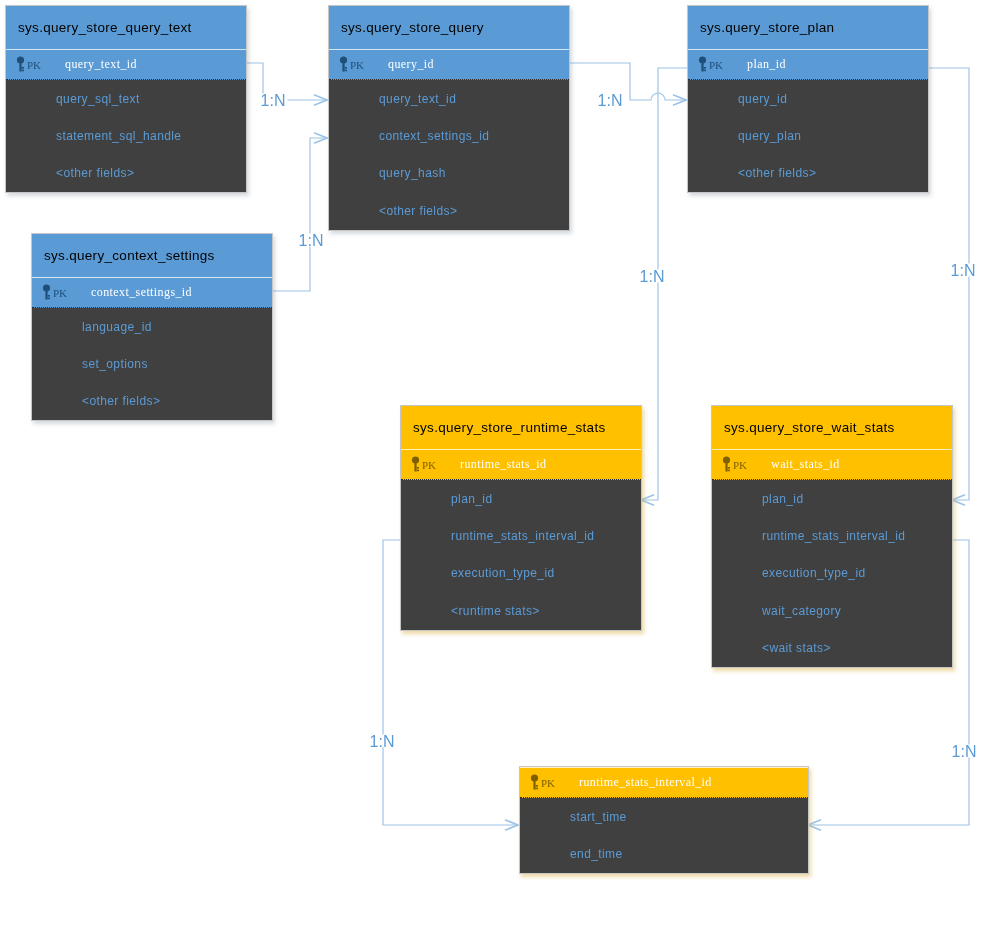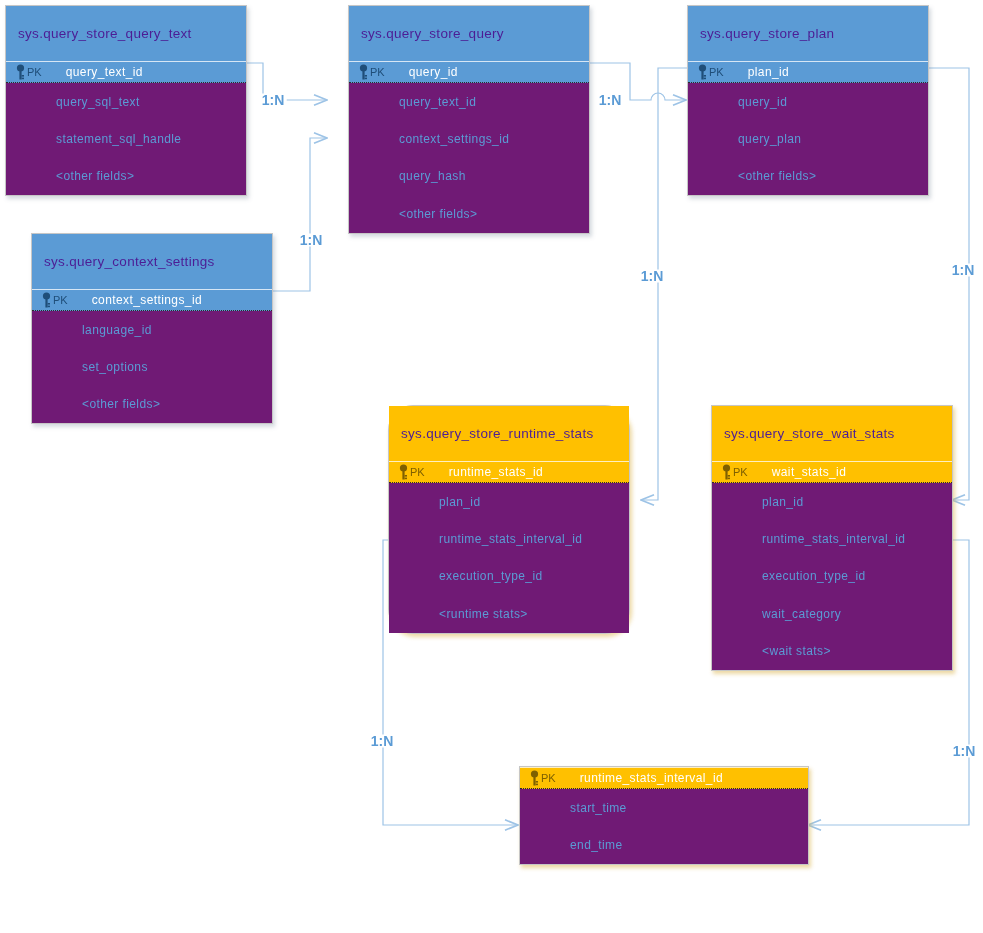--- a/index.html
+++ b/index.html
@@ -8,46 +8,47 @@
     font-family:"Liberation Sans","DejaVu Sans",sans-serif;
   }
   svg.connectors{position:absolute;left:0;top:0;z-index:1;}
   .entity{
     position:absolute;z-index:2;border:1px solid #c6c6c6;
     background:#f2f2f2;
   }
   .entity.blue{box-shadow:2px 3px 4px rgba(90,110,130,0.25);}
   .entity.orange{box-shadow:2px 3px 4px rgba(214,171,54,0.45);}
   .ent-header{
-    height:39px;display:flex;align-items:center;padding:8px 12px;
-    color:#4c1d95;font-size:13.5px;letter-spacing:0.3px;white-space:nowrap;
+    height:39px;display:flex;align-items:center;padding:2px 12px;
+    color:#000000;font-size:13.5px;letter-spacing:0.3px;white-space:nowrap;
   }
   .blue  .ent-header{background:#5b9bd5;}
   .orange .ent-header{background:#ffc000;}
   .ent-pk{
-    height:22px;display:flex;align-items:center;
+    height:31px;display:flex;align-items:center;
     border-top:1px solid rgba(255,255,255,0.75);
     border-bottom:1px dotted #2b2b2b;
     box-sizing:border-box;
+    font-family:Liberation Serif, serif;
   }
   .blue  .ent-pk{background:#5b9bd5;}
   .orange .ent-pk{background:#ffc000;}
   .key-ico{display:inline-flex;margin-left:9px;}
   .blue  .key-ico,.blue  .pk-badge{color:#1f4e79;}
   .orange .key-ico,.orange .pk-badge{color:#7f6000;}
   .pk-badge{font-size:11px;margin-left:1px;}
   .pk-field{color:#ffffff;font-size:12px;letter-spacing:0.4px;margin-left:24px;white-space:nowrap;}
-  .ent-body{background:#701a75;}
+  .ent-body{background:#404040;}
   .frow{
     height:37.4px;display:flex;align-items:center;padding-left:50px;
     color:#5b9bd5;font-size:12px;letter-spacing:0.4px;white-space:nowrap;
   }
   .rel-label{
     position:absolute;z-index:3;transform:translate(-50%,-50%);
-    color:#5b9bd5;font-size:14px;background:#ffffff;padding:0 2px;line-height:13px;font-weight:bold;
+    color:#5b9bd5;font-size:16px;background:#ffffff;padding:0 2px;line-height:13px;
   }
 </style>
 </head>
 <body>
 
 <div id="canvas">
 
   <svg class="connectors" width="983" height="933" viewBox="0 0 983 933">
     <defs>
       <marker id="oarrow" viewBox="0 0 12 10" refX="11" refY="5" markerWidth="13" markerHeight="11" orient="auto">
@@ -87,21 +88,21 @@
       <span class="pk-badge">PK</span>
       <span class="pk-field">query_text_id</span>
     </div>
     <div class="ent-body">
       <div class="frow">query_sql_text</div>
       <div class="frow">statement_sql_handle</div>
       <div class="frow">&lt;other fields&gt;</div>
     </div>
   </div>
 
-  <div class="entity blue" style="left:328px;top:5px;width:240px;margin-left:20px;">
+  <div class="entity blue" style="left:328px;top:5px;width:240px;">
     <div class="ent-header">sys.query_store_query</div>
     <div class="ent-pk">
       <span class="key-ico">
         <svg width="11" height="17" viewBox="0 0 11 17">
             <circle cx="5.5" cy="4" r="3.6" fill="currentColor"></circle>
             <rect x="4.4" y="6" width="2.2" height="9.5" fill="currentColor"></rect>
             <rect x="6.6" y="11" width="2.4" height="1.6" fill="currentColor"></rect>
             <rect x="6.6" y="13.6" width="2.4" height="1.6" fill="currentColor"></rect>
           </svg>
       </span>
@@ -151,21 +152,21 @@
       <span class="pk-badge">PK</span>
       <span class="pk-field">context_settings_id</span>
     </div>
     <div class="ent-body">
       <div class="frow">language_id</div>
       <div class="frow">set_options</div>
       <div class="frow">&lt;other fields&gt;</div>
     </div>
   </div>
 
-  <div class="entity orange" style="left:388px;top:405px;width:240px;border-radius:25px;">
+  <div class="entity orange" style="left:400px;top:405px;width:240px;">
     <div class="ent-header">sys.query_store_runtime_stats</div>
     <div class="ent-pk">
       <span class="key-ico">
         <svg width="11" height="17" viewBox="0 0 11 17">
             <circle cx="5.5" cy="4" r="3.6" fill="currentColor"></circle>
             <rect x="4.4" y="6" width="2.2" height="9.5" fill="currentColor"></rect>
             <rect x="6.6" y="11" width="2.4" height="1.6" fill="currentColor"></rect>
             <rect x="6.6" y="13.6" width="2.4" height="1.6" fill="currentColor"></rect>
           </svg>
       </span>

